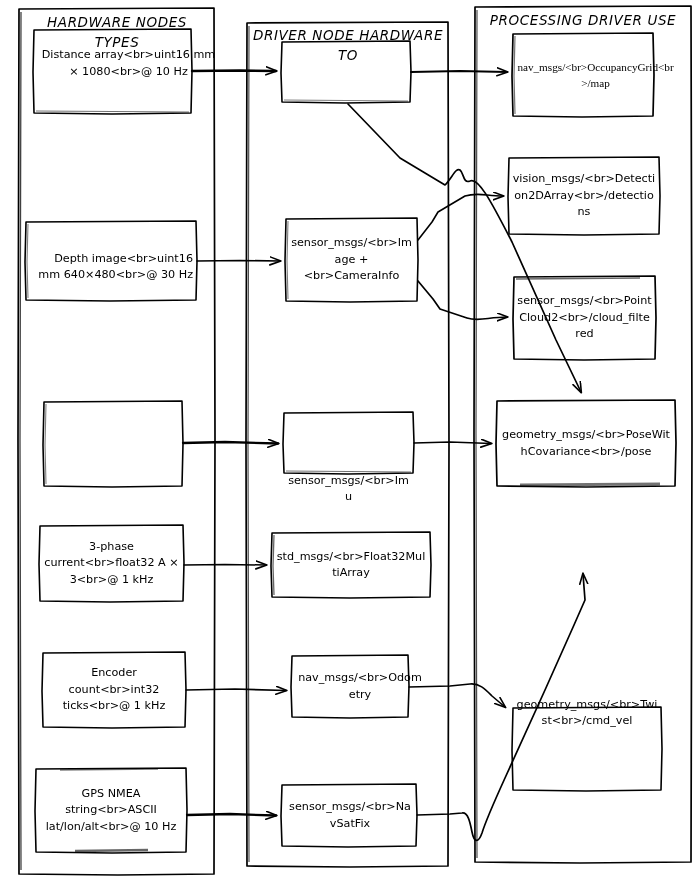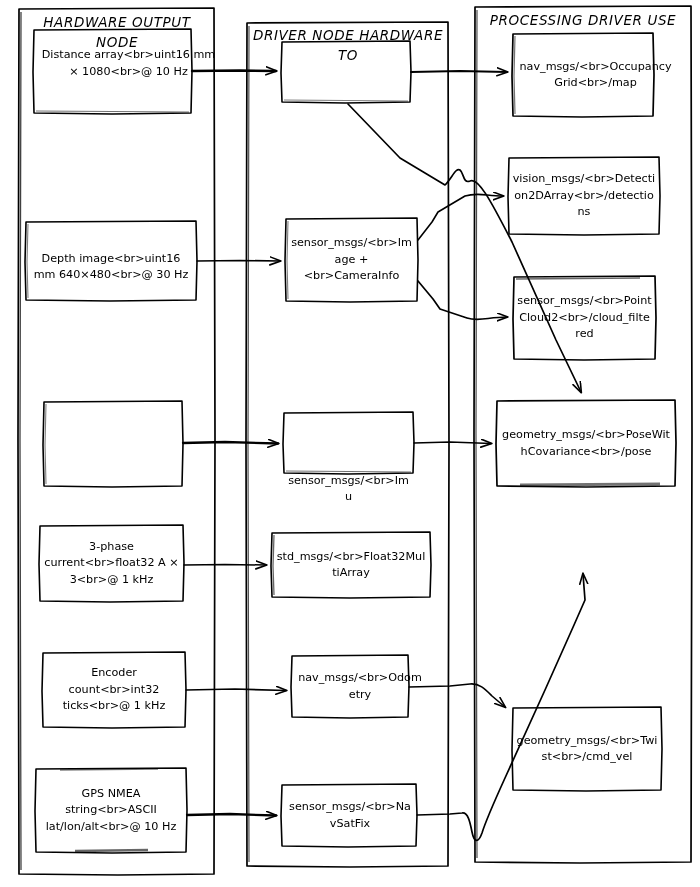--- a/index.html
+++ b/index.html
@@ -177,35 +177,35 @@
       <path d="M414,443 L450,442 L491,443.5" fill="none" stroke="#000" stroke-width="1.7" stroke-linecap="round" marker-end="url(#arrowhead)"></path>
     </g>
     <g>
       <path d="M409,687 L450,686 L470,684 C480,683 486,690 492,696 L505,707" fill="none" stroke="#000" stroke-width="1.6" stroke-linecap="round" stroke-linejoin="round" marker-end="url(#arrowhead)"></path>
     </g>
     <g>
       <path d="M417,815 L450,814 L462,813 C468,812 470,822 472,832 C474,842 478,844 482,833 C486,820 495,800 505,778 L545,690 L574,625 L585,600 L583,574" fill="none" stroke="#000" stroke-width="1.7" stroke-linecap="round" stroke-linejoin="round" marker-end="url(#arrowhead)"></path>
     </g>
   </svg>
 
-  <div class="lane-title" style="left:24px; top:12px; width:186px;">HARDWARE OUTPUT NODE</div>
+  <div class="lane-title" style="left:24px; top:12px; width:186px;">HARDWARE NODES TYPES</div>
   <div class="lane-title" style="left:252px; top:25px; width:192px;">DRIVER NODE HARDWARE TO</div>
   <div class="lane-title" style="left:478px; top:10px; width:210px;">PROCESSING DRIVER USE</div>
 
   <div class="node-label" style="left:33px; top:21px; width:191px; height:85px;">Distance array&lt;br&gt;uint16 mm × 1080&lt;br&gt;@ 10 Hz</div>
-  <div class="node-label" style="left:25px; top:221px; width:172px; height:92px;">Depth image&lt;br&gt;uint16 mm 640×480&lt;br&gt;@ 30 Hz</div>
+  <div class="node-label" style="left:25px; top:221px; width:172px; height:92px;text-align:right;">Depth image&lt;br&gt;uint16 mm 640×480&lt;br&gt;@ 30 Hz</div>
   <div class="node-label" style="left:39px; top:525px; width:145px; height:77px;">3-phase current&lt;br&gt;float32 A × 3&lt;br&gt;@ 1 kHz</div>
   <div class="node-label" style="left:42px; top:652px; width:144px; height:76px;">Encoder count&lt;br&gt;int32 ticks&lt;br&gt;@ 1 kHz</div>
   <div class="node-label" style="left:35px; top:768px; width:152px; height:85px;">GPS NMEA string&lt;br&gt;ASCII lat/lon/alt&lt;br&gt;@ 10 Hz</div>
 
   <div class="node-label" style="left:285px; top:218px; width:133px; height:84px;">sensor_msgs/&lt;br&gt;Image +&lt;br&gt;CameraInfo</div>
   <div class="node-label" style="left:283px; top:412px; width:131px; height:62px;margin-top:46px;">sensor_msgs/&lt;br&gt;Imu</div>
   <div class="node-label" style="left:271px; top:532px; width:160px; height:66px;">std_msgs/&lt;br&gt;Float32MultiArray</div>
   <div class="node-label" style="left:291px; top:655px; width:138px; height:63px;">nav_msgs/&lt;br&gt;Odometry</div>
   <div class="node-label" style="left:282px; top:784px; width:136px; height:63px;">sensor_msgs/&lt;br&gt;NavSatFix</div>
 
-  <div class="node-label" style="left:512px; top:33px; width:167px; height:84px;">nav_msgs/&lt;br&gt;OccupancyGrid&lt;br&gt;/map</div>
+  <div class="node-label" style="left:512px; top:33px; width:167px; height:84px;font-family:Liberation Serif, serif;">nav_msgs/&lt;br&gt;OccupancyGrid&lt;br&gt;/map</div>
   <div class="node-label" style="left:508px; top:157px; width:152px; height:78px;">vision_msgs/&lt;br&gt;Detection2DArray&lt;br&gt;/detections</div>
   <div class="node-label" style="left:513px; top:276px; width:143px; height:84px;">sensor_msgs/&lt;br&gt;PointCloud2&lt;br&gt;/cloud_filtered</div>
   <div class="node-label" style="left:496px; top:400px; width:180px; height:87px;">geometry_msgs/&lt;br&gt;PoseWithCovariance&lt;br&gt;/pose</div>
-  <div class="node-label" style="left:512px; top:707px; width:150px; height:84px;">geometry_msgs/&lt;br&gt;Twist&lt;br&gt;/cmd_vel</div>
+  <div class="node-label" style="left:512px; top:671px; width:150px; height:84px;">geometry_msgs/&lt;br&gt;Twist&lt;br&gt;/cmd_vel</div>
 
 </div>
 
 </body></html>

